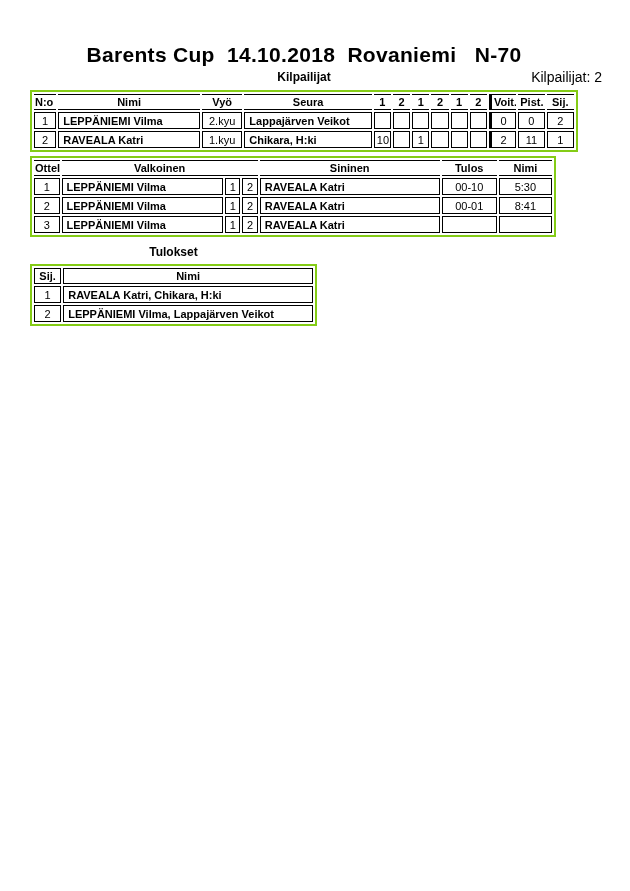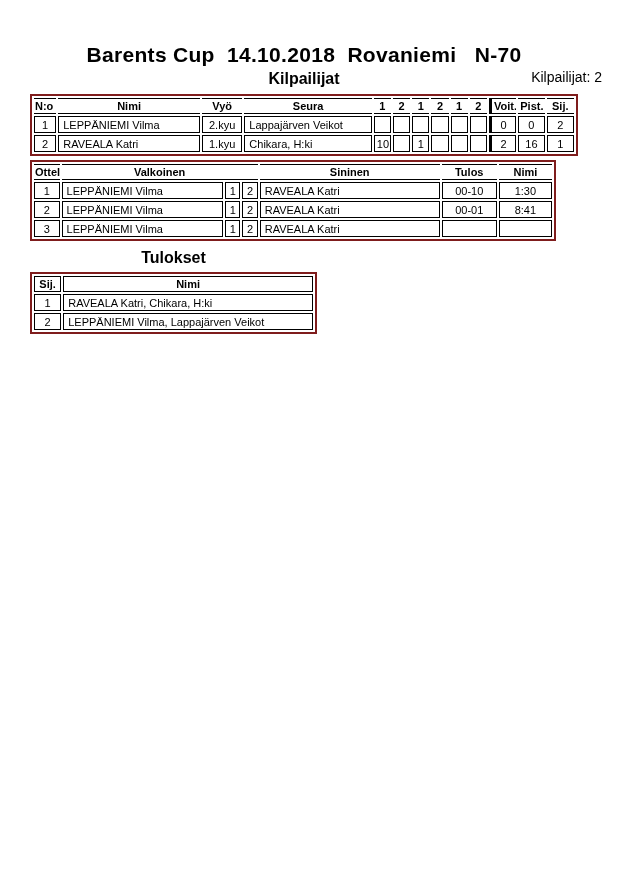--- a/index.html
+++ b/index.html
@@ -18,48 +18,48 @@
     font-size:21px; font-weight:bold;
     white-space:pre;
     letter-spacing:0.3px;
   }
   .count-label {
     position:absolute; top:69px; right:28px;
     font-size:14px;
   }
   .section-heading {
     margin-left:30px; text-align:center;
-    font-size:16px; font-weight:bold;
+    font-size:12px; font-weight:bold;
   }
   .h1 { width:548px; margin-top:3px; }
   .h2 { width:526px; margin-top:20px; }
   .h3 { width:287px; margin-top:8px; }
 
   table {
     border-collapse:separate; border-spacing:2px;
-    border:2px solid #7f1d1d; background:#fff;
+    border:2px solid #84cc16; background:#fff;
     table-layout:fixed; margin-left:30px;
   }
   .t1 { width:548px; margin-top:6px; }
   .t2 { width:526px; margin-top:4px; }
   .t3 { width:287px; margin-top:5px; }
 
   th, td {
     border:1px solid #000;
     font-size:11px; line-height:12px;
     padding:1px 2px; height:13px;
     overflow:hidden; white-space:nowrap;
     text-align:center; font-weight:normal;
   }
   thead th { font-weight:bold; height:12px; }
   
   .t1 thead th, .t2 thead th { border-left:none; border-right:none; }
   .t3 thead th { border:1px solid #000; }
 
-  .left  { text-align:left; padding-left:4px; }
+  .left  { text-align:left; padding-left:4px;font-weight:bold; }
   .hleft { text-align:left; padding-left:1px; }
   
   .bL { border-left:3px solid #000 !important; }
 </style>
 </head>
 <body>
 
 <div class="doc">
 
   <div class="title">Barents Cup  14.10.2018  Rovaniemi   N-70</div>
@@ -121,21 +121,21 @@
         <td class="left">RAVEALA Katri</td>
         <td>1.kyu</td>
         <td class="left">Chikara, H:ki</td>
         <td>10</td>
         <td></td>
         <td>1</td>
         <td></td>
         <td></td>
         <td></td>
         <td class="bL">2</td>
-        <td>16</td>
+        <td>11</td>
         <td>1</td>
       </tr>
     </tbody>
   </table>
 
 
   <table class="t2">
     <colgroup>
       <col style="width:25px">
         <col style="width:158px">
@@ -155,21 +155,21 @@
       </tr>
     </thead>
     <tbody>
       <tr>
         <td>1</td>
         <td class="left">LEPPÄNIEMI Vilma</td>
         <td>1</td>
         <td>2</td>
         <td class="left">RAVEALA Katri</td>
         <td>00-10</td>
-        <td>1:30</td>
+        <td>5:30</td>
       </tr>
       <tr>
         <td>2</td>
         <td class="left">LEPPÄNIEMI Vilma</td>
         <td>1</td>
         <td>2</td>
         <td class="left">RAVEALA Katri</td>
         <td>00-01</td>
         <td>8:41</td>
       </tr>

